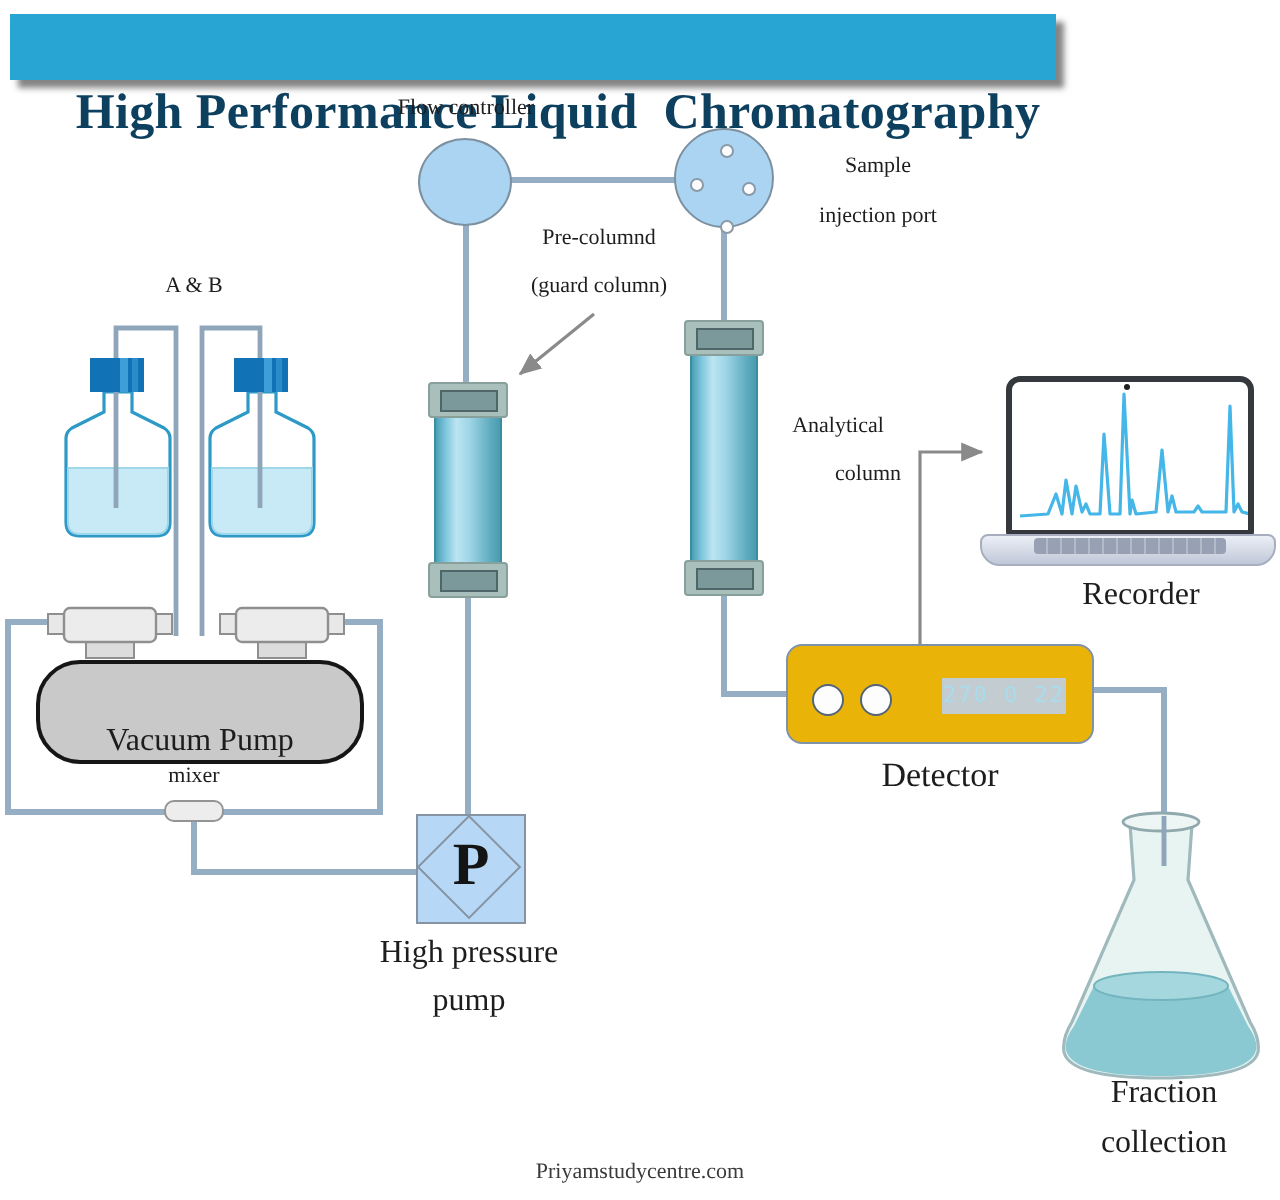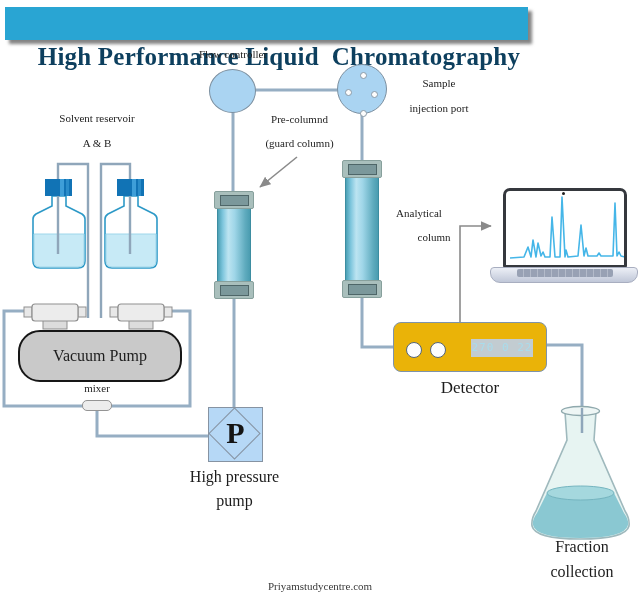--- a/index.html
+++ b/index.html
@@ -17,21 +17,21 @@
   .port-dot{position:absolute;width:7px;height:7px;background:#fdfdfd;border:1px solid #8a9aa8;border-radius:50%;box-sizing:border-box;}
   
   .column-body{position:absolute;width:34px;
      background:linear-gradient(90deg,#4ba0b5 0%,#7ec6dd 15%,#bce4f1 32%,#9fd6e8 52%,#5fabbe 85%,#4a9cb0 100%);
      border-left:1px solid #3d8da1;border-right:1px solid #3d8da1;box-sizing:border-box;}
   .col-cap{position:absolute;width:40px;height:18px;background:#a9bfbc;border:1px solid #87a09c;border-radius:2px;box-sizing:border-box;}
   .col-cap-inner{position:absolute;left:5px;top:3px;width:27px;height:9px;background:#7b989b;border:1.5px solid #4e6668;}
   
   .vpump{position:absolute;left:18px;top:330px;width:164px;height:52px;background:#c9c9c9;
          border:2.5px solid #161616;border-radius:22px;box-sizing:border-box;
-         display:flex;align-items:center;justify-content:center;font-size:16px;}
+         display:flex;align-items:flex-end;justify-content:center;font-size:16px;}
   
   .mixer{position:absolute;left:82px;top:400px;width:30px;height:11px;background:#ededed;
          border:1px solid #949494;border-radius:5px;box-sizing:border-box;}
   
   .ppump{position:absolute;left:208px;top:407px;width:55px;height:55px;background:#b6d8f6;
          border:1.5px solid #8693a2;box-sizing:border-box;}
   .ppump .diamond{position:absolute;left:7px;top:7px;width:37px;height:37px;border:1.5px solid #8693a2;
          transform:rotate(45deg);box-sizing:border-box;}
   .ppump .pletter{position:absolute;left:0;top:8px;width:100%;text-align:center;
          font-size:30px;font-weight:bold;color:#141414;}
@@ -141,21 +141,20 @@
 
   <div class="node" style="left:337px;top:64px;width:50px;height:50px;">
     <div class="port-dot" style="left:22px;top:7px;"></div>
     <div class="port-dot" style="left:7px;top:24px;"></div>
     <div class="port-dot" style="left:33px;top:26px;"></div>
     <div class="port-dot" style="left:22px;top:45px;"></div>
   </div>
   <div class="lbl" style="left:383px;top:78px;width:112px;">Sample</div>
   <div class="lbl" style="left:378px;top:103px;width:122px;">injection port</div>
 
-  <div class="lbl" style="left:17px;top:113px;width:160px;">Solvent reservoir</div>
   <div class="lbl" style="left:17px;top:138px;width:160px;text-align:center;">A &amp; B</div>
 
   <div class="lbl" style="left:237px;top:114px;width:125px;">Pre-columnd</div>
   <div class="lbl" style="left:232px;top:138px;width:135px;">(guard column)</div>
 
   <div class="column-body" style="left:217px;top:207px;height:76px;"></div>
   <div class="col-cap" style="left:214px;top:191px;">
       <div class="col-cap-inner"></div>
     </div>
   <div class="col-cap" style="left:214px;top:281px;">
@@ -194,19 +193,20 @@
 
   <div class="lap-screen">
     <div class="cam"></div>
     <svg width="118" height="74" viewBox="0 0 118 74" style="left:0;top:0;">
       <polyline fill="none" stroke="#45b6e8" stroke-width="1.6" stroke-linejoin="round" points="4,67 18,66 22,56 25,66 27,49 30,66 32,52 35,65 37,61 39,66 44,66 46,26 49,66 54,66 56,6 59,66 60,59 62,66 72,65 75,34 78,65 80,57 82,65 91,65 93,62 95,65 100,65 107,65 109,12 111,65 113,61 115,65 119,66"></polyline>
     </svg>
   </div>
   <div class="lap-base">
     <div class="keys"></div>
   </div>
+  <div class="lbl lbl16" style="left:518px;top:290px;width:105px;">Recorder</div>
 
   <div class="lbl lbl16" style="left:542px;top:539px;width:80px;">Fraction</div>
   <div class="lbl lbl16" style="left:538px;top:564px;width:88px;">collection</div>
 
   <div class="watermark">Priyamstudycentre.com</div>
 
 </div>
 
 </body></html>

